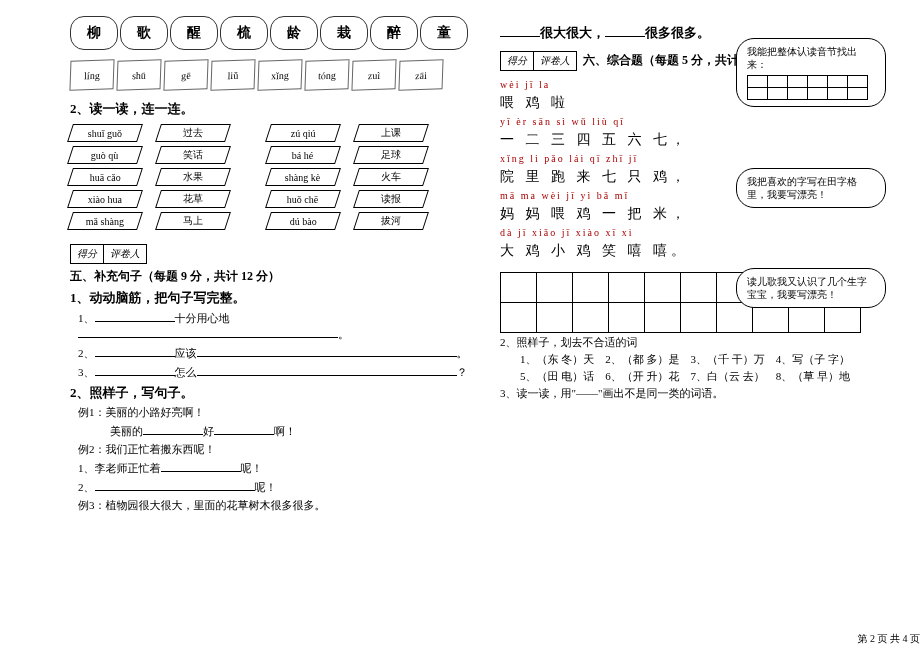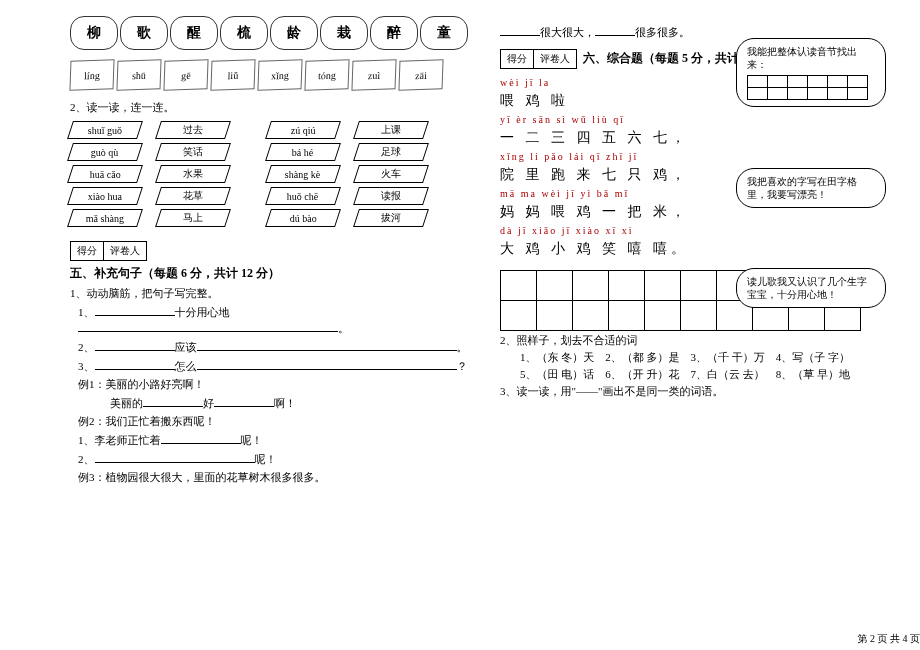--- a/index.html
+++ b/index.html
@@ -56,26 +56,27 @@
     display:flex; align-items:center; justify-content:center;
     font-size:10px; background:#fff;
   }
   .pbox span { transform: skewX(18deg); }
 
   
   .score-row { display:flex; align-items:center; gap:6px; margin:6px 0 4px;}
   .score-box {
     display:flex; border:1px solid #000;
     font-size:10px;
+    font-style:italic;
   }
   .score-box div { padding:2px 6px; border-right:1px solid #000; }
   .score-box div:last-child { border-right:none; }
 
   .sec-title { font-weight:bold; font-size:12px; margin:4px 0; }
-  .sub { font-size:11px; margin:4px 0 2px; }
+  .sub { font-size:13px; margin:4px 0 2px;font-weight:bold; }
   .line-item { margin:3px 0 3px 8px; font-size:11px; }
   .u { display:inline-block; border-bottom:1px solid #000; min-width:80px; height:12px;}
   .u-long { min-width:260px; }
   .u-med { min-width:60px;}
 
   
   .rhyme { margin-top:6px; }
   .rhyme-line { margin:4px 0; letter-spacing:4px; font-size:14px;}
   .pin { font-size:10px; letter-spacing:2px; }
   .red { color:#a00; }
@@ -209,33 +210,34 @@
         </div>
       </div>
     </div>
 
     <div class="score-row">
       <div class="score-box">
         <div>得分</div>
         <div>评卷人</div>
       </div>
     </div>
-    <div class="sec-title">五、补充句子（每题 6 分，共计 12 分）</div>
+    <div class="sec-title">五、补充句子（每题 9 分，共计 12 分）</div>
 
     <div class="sub">1、动动脑筋，把句子写完整。</div>
     <div class="line-item">
       <span>1、</span><span class="u"></span><span>十分用心地</span><span class="u u-long"></span><span>。</span>
     </div>
     <div class="line-item">
       <span>2、</span><span class="u"></span><span>应该</span><span class="u u-long"></span><span>。</span>
     </div>
     <div class="line-item">
       <span>3、</span><span class="u"></span><span>怎么</span><span class="u u-long"></span><span>？</span>
     </div>
 
+    <div class="sub">2、照样子，写句子。</div>
     <div class="line-item">例1：美丽的小路好亮啊！</div>
     <div class="line-item" style="margin-left:40px">
       <span>美丽的</span><span class="u u-med"></span><span>好</span><span class="u u-med"></span><span>啊！</span>
     </div>
     <div class="line-item">例2：我们正忙着搬东西呢！</div>
     <div class="line-item">
       <span>1、李老师正忙着</span><span class="u"></span><span>呢！</span>
     </div>
     <div class="line-item">
       <span>2、</span><span class="u" style="min-width:160px"></span><span>呢！</span>
@@ -287,21 +289,21 @@
               <td></td>
               <td></td>
               <td></td>
               <td></td>
               <td></td>
             </tr>
       </tbody>
         </table>
     </div>
     <div class="bubble bubble2">我把喜欢的字写在田字格里，我要写漂亮！</div>
-    <div class="bubble bubble3">读儿歌我又认识了几个生字宝宝，十分用心地！</div>
+    <div class="bubble bubble3">读儿歌我又认识了几个生字宝宝，我要写漂亮！</div>
 
     <table class="big-grid">
       <tbody>
           <tr>
             <td></td>
             <td></td>
             <td></td>
             <td></td>
             <td></td>
             <td></td>

